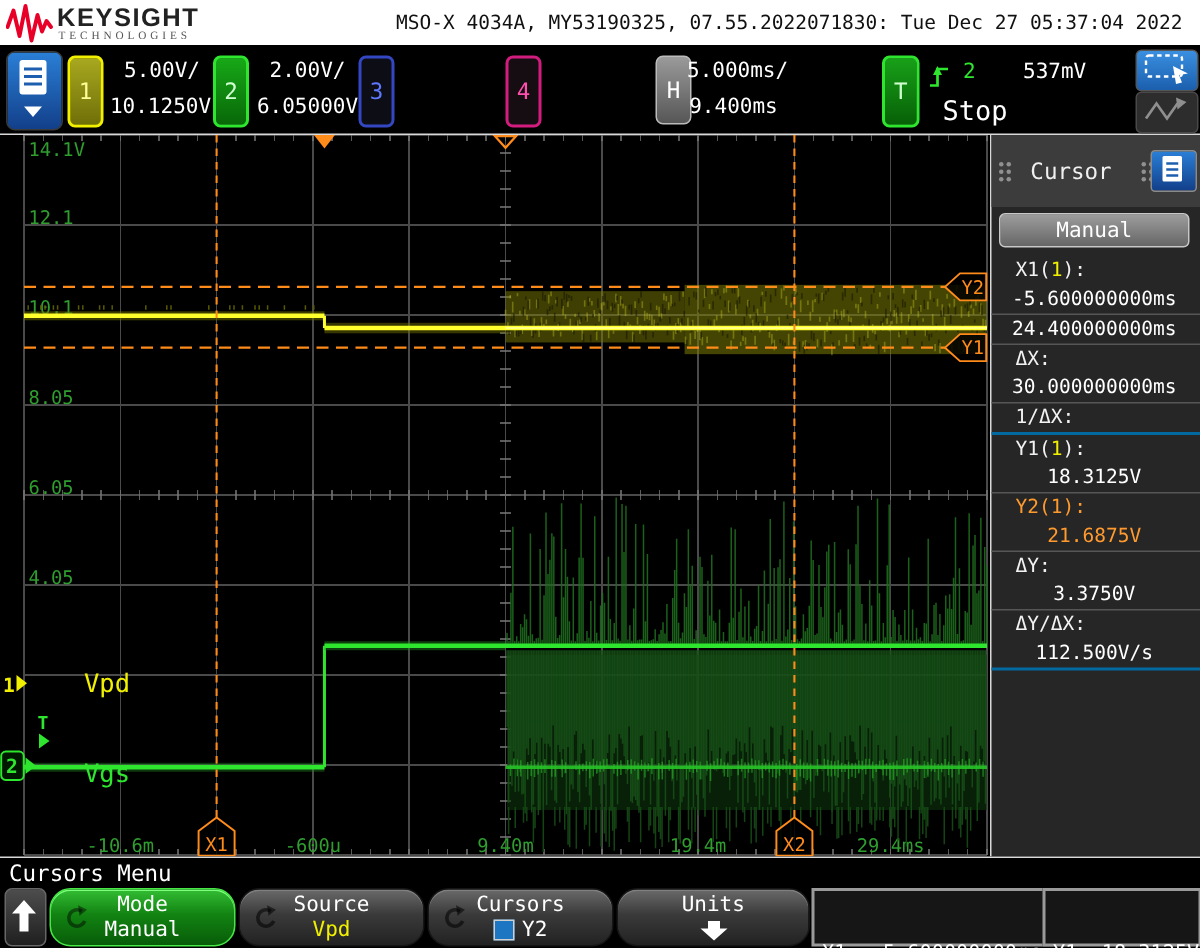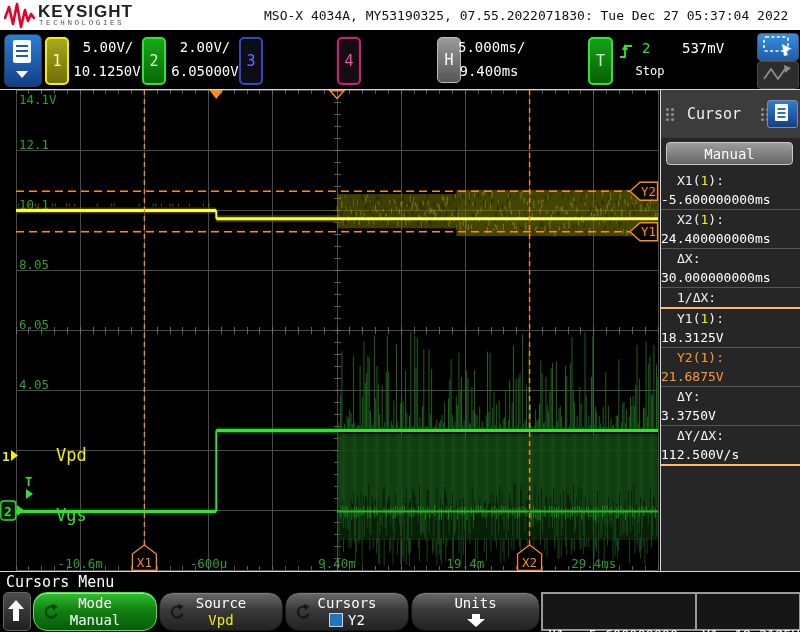--- a/index.html
+++ b/index.html
@@ -2,21 +2,21 @@
 <html><head>
 <meta charset="utf-8">
 <style>
   html,body{margin:0;padding:0;background:#000;}
   .screen{position:relative;width:800px;height:632px;background:#000;overflow:hidden;
           font-family:"DejaVu Sans Mono",monospace;-webkit-user-select:none;}
   
   .tophdr{position:absolute;left:0;top:0;width:800px;height:30px;background:#fff;padding-left:28px;}
   .brand{position:absolute;left:38px;top:2px;font-family:"Liberation Sans",sans-serif;
          font-weight:bold;font-size:17px;letter-spacing:1px;color:#222;}
-  .brandsub{position:absolute;left:39px;top:19px;font-family:Liberation Mono, monospace;
+  .brandsub{position:absolute;left:39px;top:19px;font-family:Liberation Serif, serif;
          font-size:7.5px;letter-spacing:2.6px;color:#555;}
   .statusline{position:absolute;left:264px;top:8px;font-size:13px;color:#111;white-space:pre;}
   
   .toolbar{position:absolute;left:0;top:30px;width:800px;height:59px;background:#000;
            border-bottom:1px solid #d9d9d9;color:#fff;}
   .menubtn{position:absolute;left:4px;top:4px;width:36px;height:51px;border-radius:6px;
            background:linear-gradient(#2a7fd6,#123f8a);border:1px solid #3a3a3a;cursor:pointer;}
   .chbox{position:absolute;top:7px;width:20px;height:44px;border-radius:5px;border:2px solid;
          display:flex;align-items:center;justify-content:center;font-size:15px;cursor:pointer;}
   .chbox.c1{left:45px;background:linear-gradient(#a8a820,#6f6f08);border-color:#f0f000;color:#ffff9a;}
@@ -25,42 +25,42 @@
   .chbox.c4{left:337px;background:#160d12;border-color:#d21c7e;color:#ff4fae;}
   .chtxt{position:absolute;width:86px;text-align:center;font-size:14px;color:#fff;}
   .hbox{position:absolute;left:437px;top:7px;width:22px;height:44px;border-radius:5px;
         background:linear-gradient(#9a9a9a,#565656);border:1px solid #bbb;color:#fff;
         display:flex;align-items:center;justify-content:center;font-size:15px;cursor:pointer;}
   .tbox{position:absolute;left:588px;top:7px;width:21px;height:44px;border-radius:5px;
         background:linear-gradient(#18a018,#076007);border:2px solid #2fe62f;color:#cfffcf;
         display:flex;align-items:center;justify-content:center;font-size:15px;cursor:pointer;}
   .trigsrc{position:absolute;left:642px;top:10px;font-size:14px;color:#2fe62f;}
   .triglvl{position:absolute;left:682px;top:10px;font-size:14px;color:#fff;}
-  .trigstat{position:absolute;left:610px;top:34px;width:80px;text-align:center;font-size:12px;color:#fff;}
+  .trigstat{position:absolute;left:610px;top:34px;width:80px;text-align:center;font-size:18px;color:#fff;}
   .toolbtn{position:absolute;left:757px;width:40px;height:26px;border-radius:4px;cursor:pointer;}
   .toolbtn.sel{top:3px;background:linear-gradient(#3a8fe0,#1b5fae);border:1px solid #555;}
   .toolbtn.pan{top:31px;background:#2d2d2d;border:1px solid #494949;}
   
   .main{position:absolute;left:0;top:90px;width:800px;height:481px;display:flex;}
   svg text{font-family:"DejaVu Sans Mono",monospace;}
   
   .sidebar{position:relative;width:139px;height:481px;background:#262626;border-left:1px solid #d9d9d9;color:#eee;}
   .sbhdr{position:relative;height:48px;background:#3c3c3c;display:flex;align-items:center;}
   .sbtitle{flex:1;text-align:center;font-size:15px;color:#f0f0f0;}
   .dots{width:3px;height:3px;border-radius:50%;background:#909090;margin:0 3px 10px 5px;
         box-shadow:0 5px 0 #909090,0 10px 0 #909090,5px 0 0 #909090,5px 5px 0 #909090,5px 10px 0 #909090;}
   .sbmenubtn{width:29px;height:26px;margin-right:2px;border-radius:3px;cursor:pointer;
         background:linear-gradient(#2a7fd6,#123f8a);border:1px solid #8a8a8a;}
   .modebtn{display:block;margin:4px 5px 6px 5px;width:127px;height:23px;border-radius:4px;
         background:linear-gradient(#9d9d9d,#666);border:1px solid #c8c8c8;color:#fff;
         font-family:"DejaVu Sans Mono",monospace;font-size:14px;cursor:pointer;}
   .srow{border-bottom:1px solid #565656;}
-  .srow.strong{border-bottom:2px solid #fdba74;}
+  .srow.strong{border-bottom:2px solid #0369a1;}
   .srow .lbl{height:19px;line-height:19px;padding-left:16px;font-size:13px;color:#f2f2f2;}
-  .srow .val{height:19px;line-height:19px;padding-right:2px;font-size:13px;text-align:left;color:#fff;}
+  .srow .val{height:19px;line-height:19px;padding-right:2px;font-size:13px;text-align:center;color:#fff;}
   .chd{color:#f0f000;}
   .srow.accent .lbl,.srow.accent .val,.srow.accent .chd{color:#ff9a2e;}
   
   .bottombar{position:absolute;left:0;top:571px;width:800px;height:60px;background:#000;
              border-top:1px solid #d9d9d9;color:#fff;}
   .bbtitle{position:absolute;left:6px;top:1px;font-size:15px;color:#fff;}
   .backbtn{position:absolute;left:3px;top:20px;width:26px;height:37px;border-radius:5px;
            background:linear-gradient(#4d4d4d,#1f1f1f);border:1px solid #666;cursor:pointer;}
   .softkey{position:absolute;top:20px;width:122px;height:37px;border-radius:14px;cursor:pointer;
            background:linear-gradient(#6a6a6a,#3a3a3a 45%,#222);border:1px solid #151515;
@@ -262,21 +262,20 @@
           </svg>
         </span>
       </div>
       <button class="modebtn">Manual</button>
 
       <div class="srow">
         <div class="lbl"><span>X1(</span><span class="chd">1</span><span>):</span></div>
         <div class="val">-5.600000000ms</div>
       </div>
       <div class="srow">
-        <div class="lbl"><span>X2(</span><span class="chd">1</span><span>):</span></div>
         <div class="val">24.400000000ms</div>
       </div>
       <div class="srow">
         <div class="lbl"><span>ΔX:</span><span class="chd"></span><span></span></div>
         <div class="val">30.000000000ms</div>
       </div>
       <div class="srow strong">
         <div class="lbl"><span>1/ΔX:</span><span class="chd"></span><span></span></div>
       </div>
       <div class="srow">

